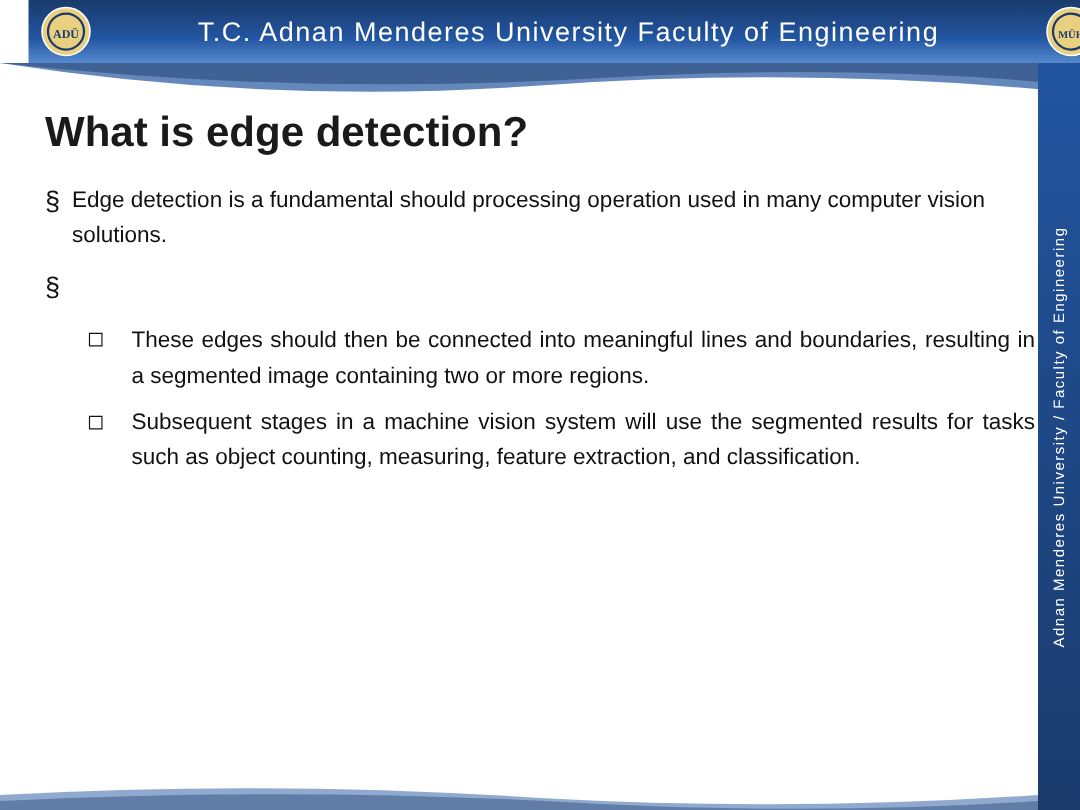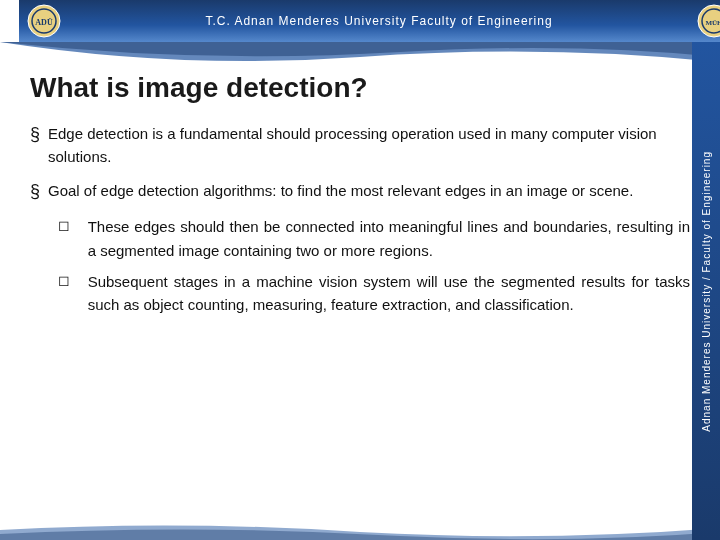--- a/index.html
+++ b/index.html
@@ -21,21 +21,21 @@
       display: flex;
       align-items: center;
       justify-content: center;
       position: relative;
       z-index: 10;
       margin-left: 19px;
     }
 
     .header-text {
       color: #fff;
-      font-size: 12px;
+      font-size: 18px;
       font-family: Arial, sans-serif;
       letter-spacing: 1px;
       font-weight: 500;
     }
 
     .header-logo-left {
       position: absolute;
       left: 8px;
       top: 4px;
       width: 34px;
@@ -187,32 +187,31 @@
     <path d="M0,0 Q180,28 360,15 Q540,2 720,20 L720,0 Z" fill="#2255a0" opacity="0.7"></path>
     <path d="M0,0 Q200,22 400,10 Q570,0 720,15 L720,0 Z" fill="#1a3a6b" opacity="0.5"></path>
   </svg>
 </div>
 
 <div class="right-banner">
   <span class="right-banner-text">Adnan Menderes University / Faculty of Engineering</span>
 </div>
 
 <div class="main">
-  <h1 class="page-title">What is image detection?</h1>
+  <h1 class="page-title">What is edge detection?</h1>
 
   <div class="content-area">
 
     <div class="bullet-item">
       <span class="bullet-symbol">§</span>
       <span class="bullet-text">Edge detection is a fundamental should processing operation used in many computer vision solutions.</span>
     </div>
 
     <div class="bullet-item">
       <span class="bullet-symbol">§</span>
-      <span class="bullet-text">Goal of edge detection algorithms: to find the most relevant edges in an image or scene.</span>
     </div>
 
     <div class="sub-bullet-item">
       <span class="sub-bullet-symbol">◻</span>
       <span class="sub-bullet-text">These edges should then be connected into meaningful lines and boundaries, resulting in a segmented  image containing two or more regions.</span>
     </div>
 
     <div class="sub-bullet-item">
       <span class="sub-bullet-symbol">◻</span>
       <span class="sub-bullet-text">Subsequent stages in a machine vision system will use the segmented results for tasks such as object counting, measuring, feature extraction, and classification.</span>

